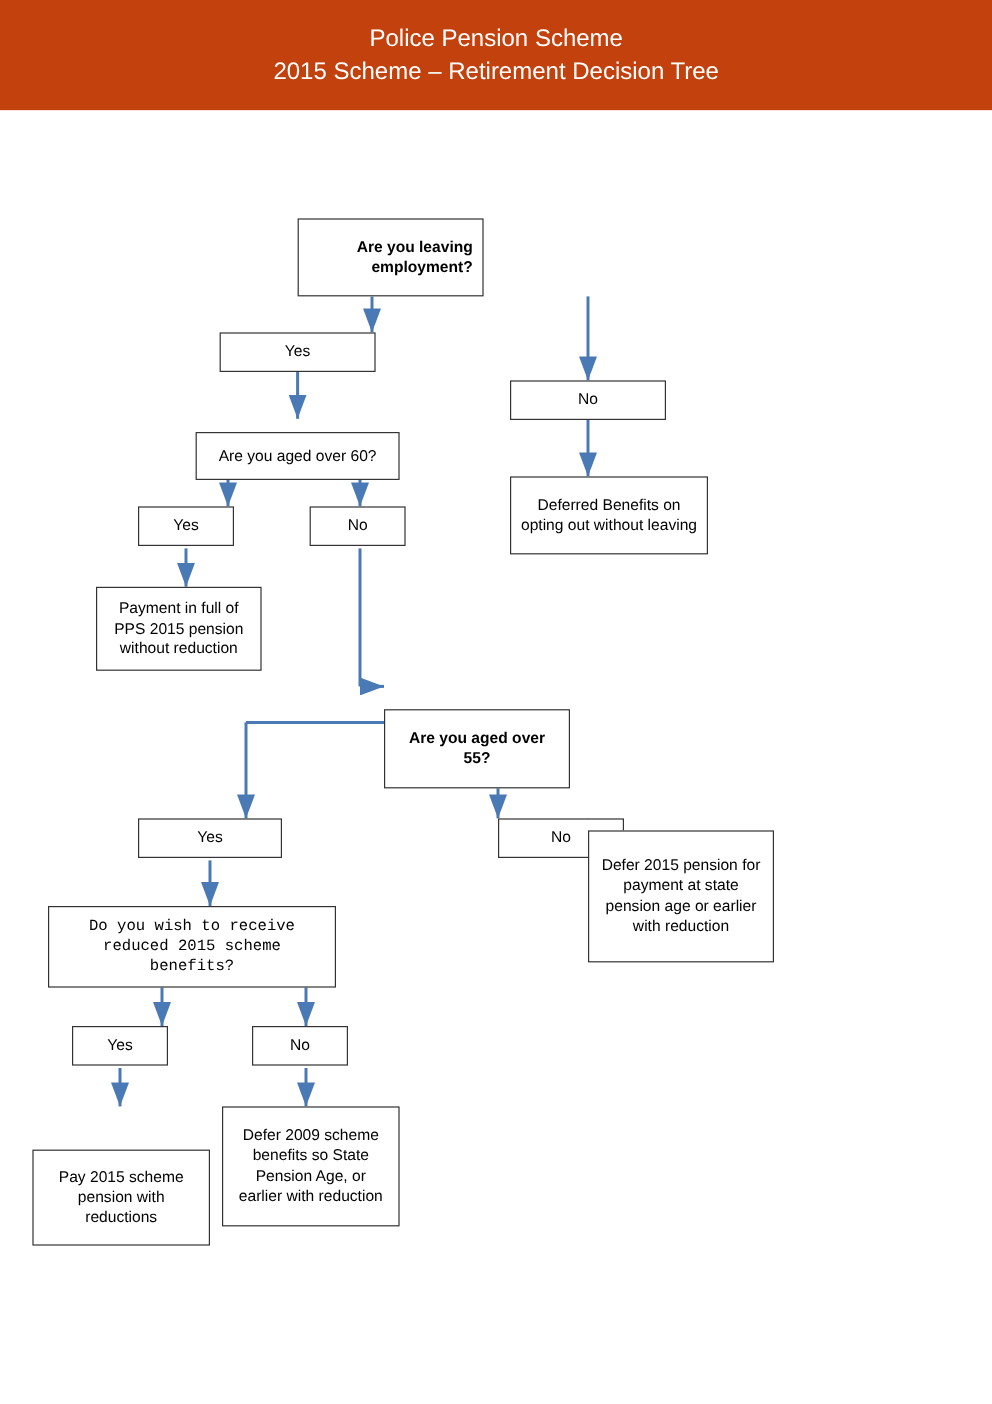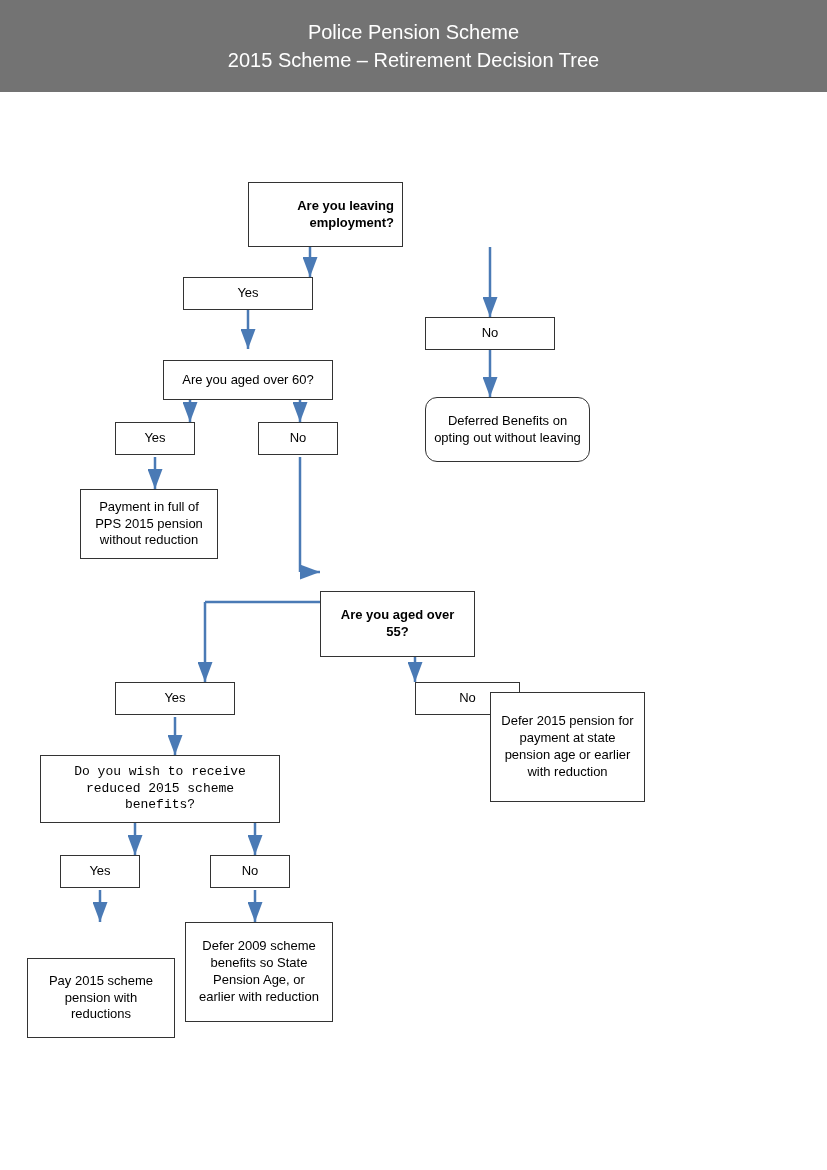--- a/index.html
+++ b/index.html
@@ -4,21 +4,21 @@
   <style>
     * { box-sizing: border-box; margin: 0; padding: 0; }
     body {
       width: 827px;
       min-height: 1170px;
       background: #fff;
       font-family: Arial, sans-serif;
       font-size: 13px;
     }
     .header {
-      background: #737373;
+      background: #c2410c;
       color: white;
       text-align: center;
       padding: 18px 10px;
       font-size: 20px;
       line-height: 1.4;
     }
     .diagram-area {
       position: relative;
       width: 827px;
       height: 1110px;
@@ -110,21 +110,21 @@
   </div>
 
   <div class="box" style="left:425px; top:225px; width:130px; height:33px;">
     <span>No</span>
   </div>
 
   <div class="box" style="left:163px; top:268px; width:170px; height:40px;">
     <span>Are you aged over 60?</span>
   </div>
 
-  <div class="box" style="left:425px; top:305px; width:165px; height:65px; text-align:center;border-radius:12px;">
+  <div class="box" style="left:425px; top:305px; width:165px; height:65px; text-align:center;">
     <span>Deferred Benefits on opting out without leaving</span>
   </div>
 
   <div class="box" style="left:115px; top:330px; width:80px; height:33px;">
     <span>Yes</span>
   </div>
 
   <div class="box" style="left:258px; top:330px; width:80px; height:33px;">
     <span>No</span>
   </div>

